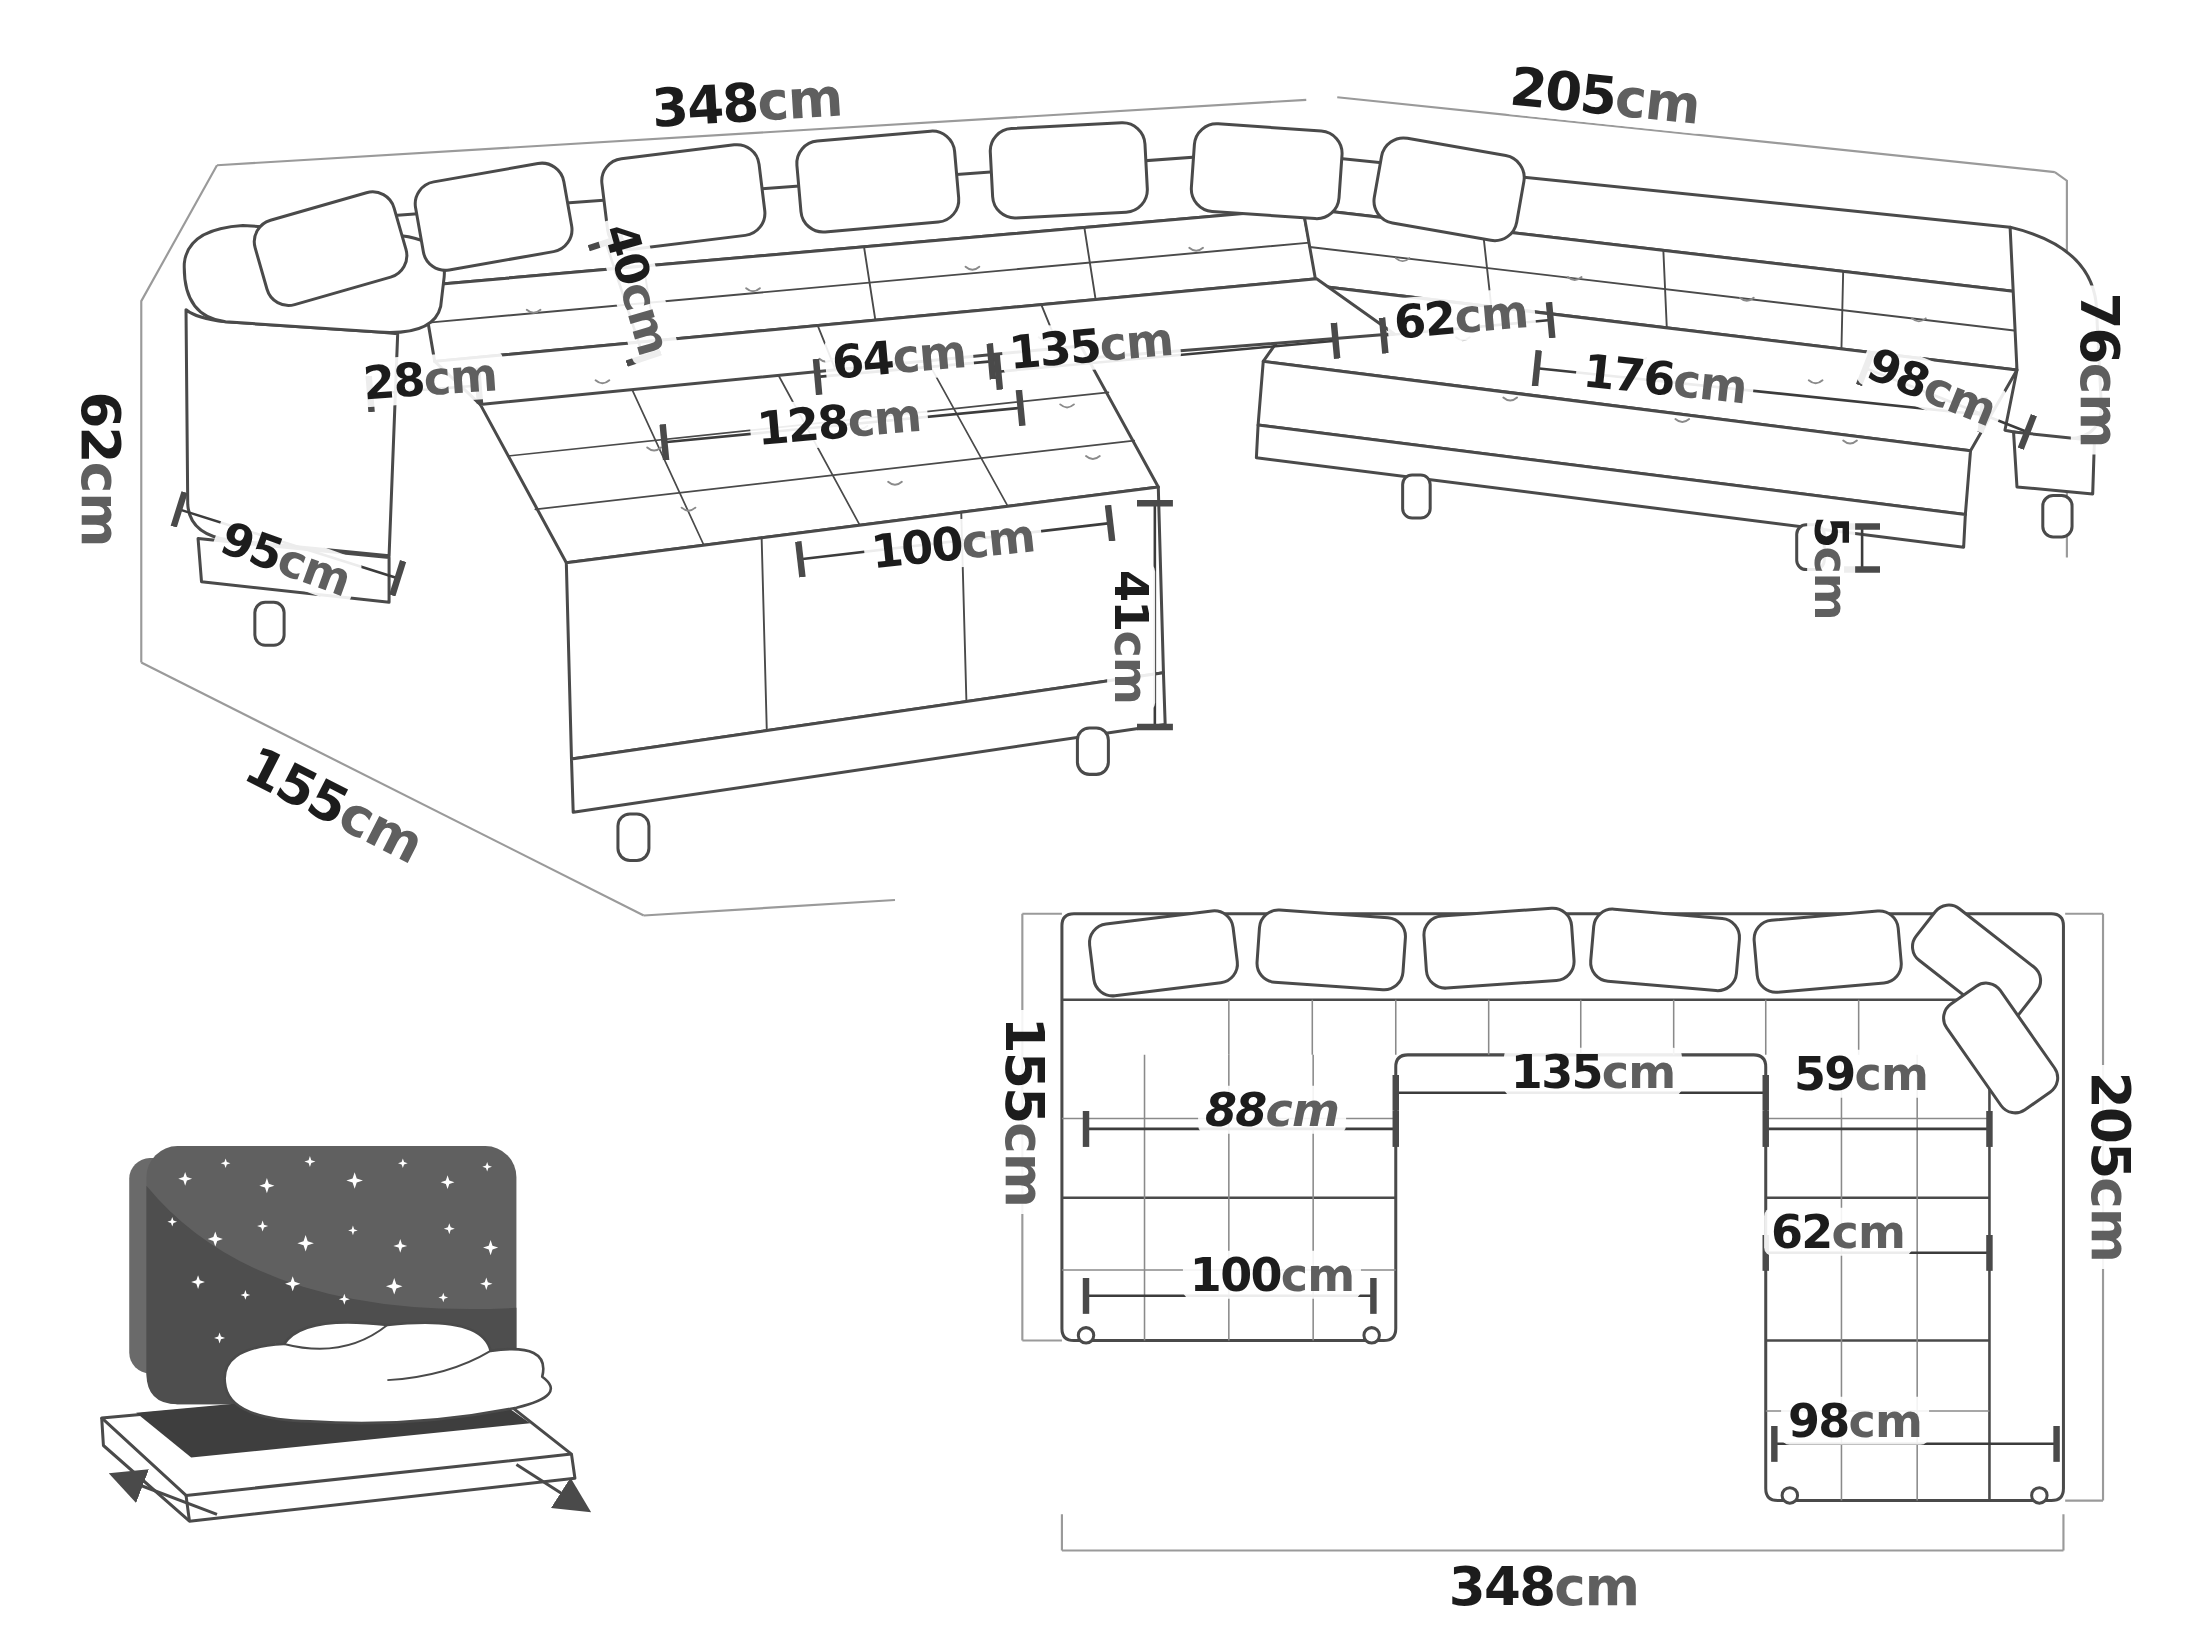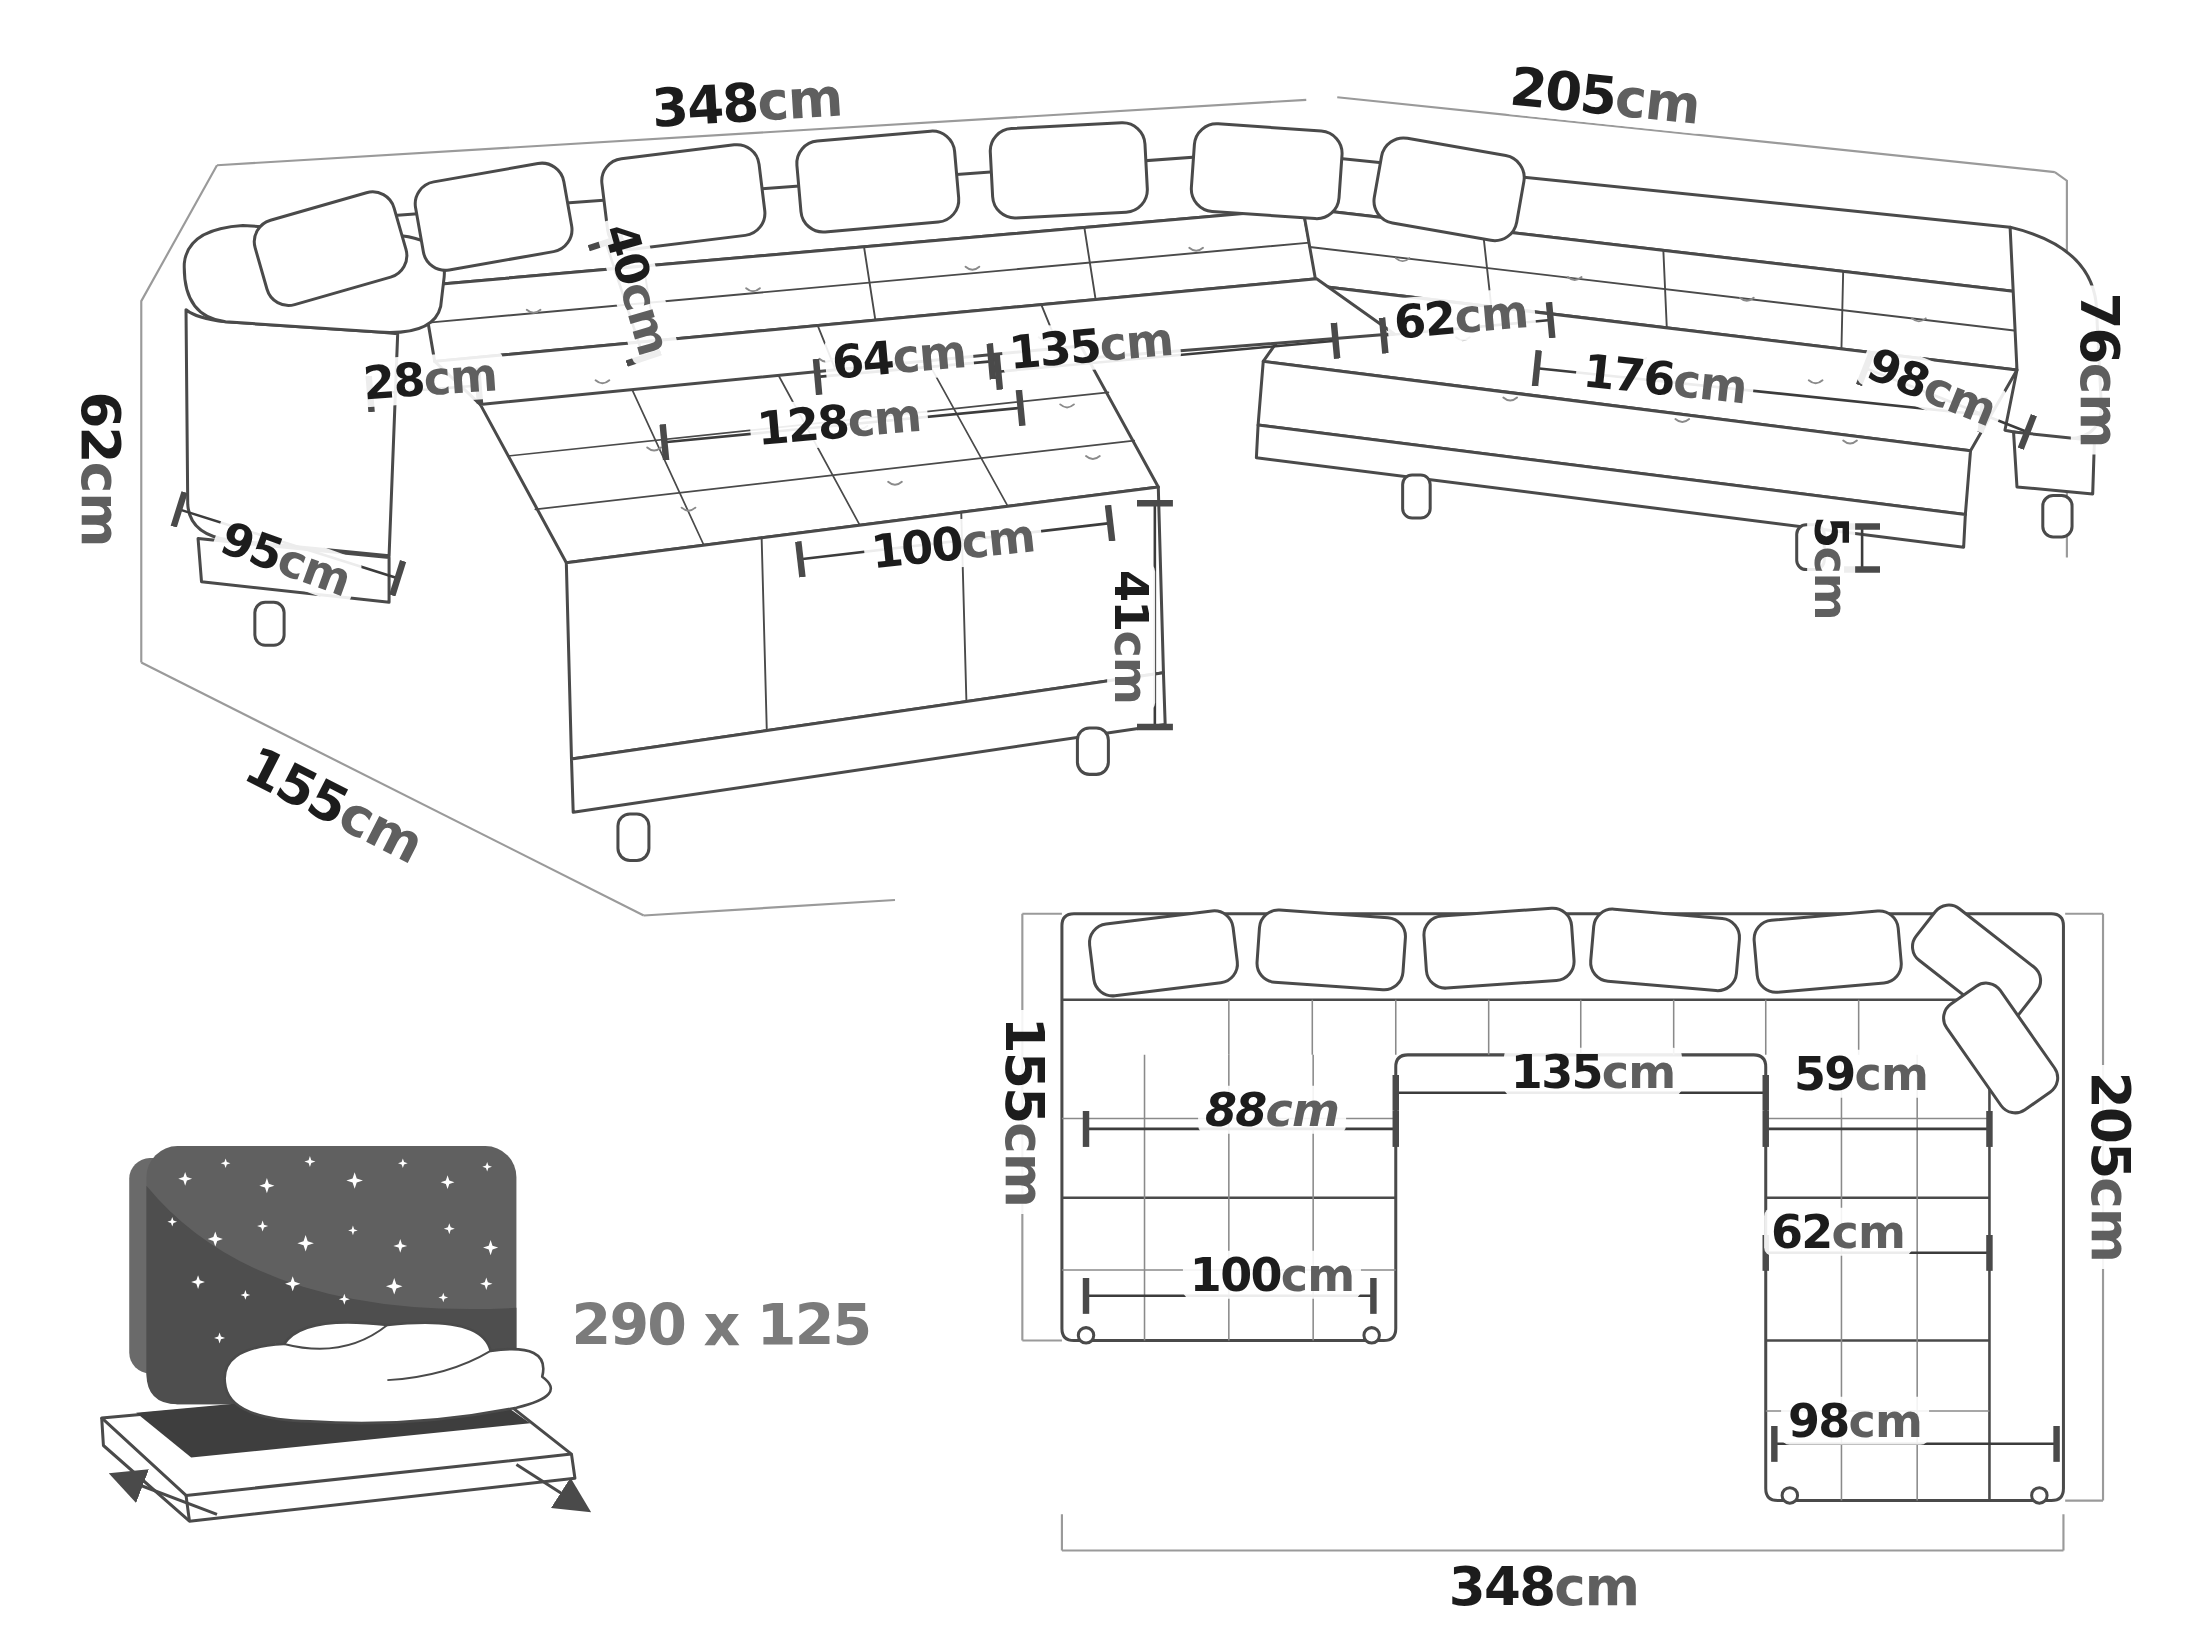--- a/index.html
+++ b/index.html
@@ -356,16 +356,15 @@
     <span class="v">100</span><span class="u">cm</span>
   </div>
   <div class="dim f54" style="left:1855px; top:1421px;">
     <span class="v">98</span><span class="u">cm</span>
   </div>
   <div class="dim f62" style="left:1544px; top:1587px;">
     <span class="v">348</span><span class="u">cm</span>
   </div>
 </div>
 
-<div class="bed-size" style="left:721px; top:1325px;">290 x 125</div>
 
 </div>
 
 
 </body></html>

